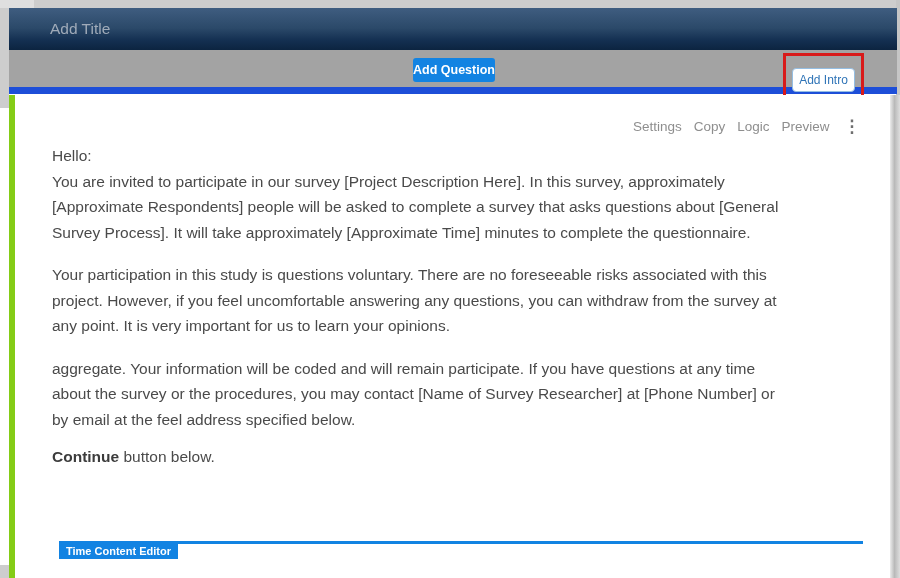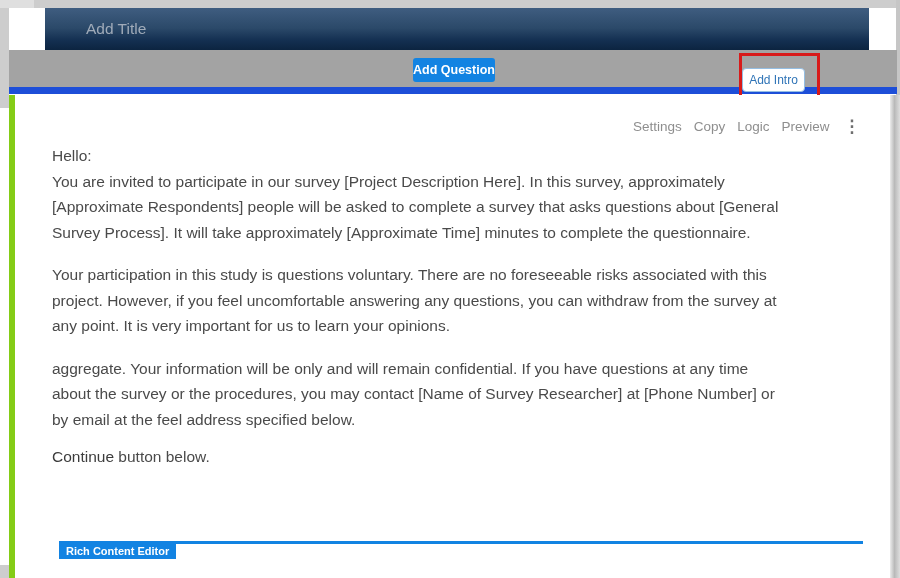--- a/index.html
+++ b/index.html
@@ -10,55 +10,55 @@
   
   #bg-top     { left:0; top:0; width:900px; height:8px; background:#cdcdcd; }
   #bg-top-tab { left:0; top:0; width:34px; height:8px; background:#dfdfdf; }
   #bg-left    { left:0; top:8px; width:9px; height:100px; background:#cdcdcd; }
   #bg-left-bottom { left:0; top:565px; width:9px; height:13px; background:#cdcdcd; }
   #bg-right-top { left:896px; top:0; width:4px; height:95px; background:#c6c6c6; }
   #bg-right   { left:890px; top:95px; width:10px; height:483px;
                 background:linear-gradient(to right,#ececec,#b9b9b9 45%,#dedede); }
 
   
-  #titlebar { left:9px; top:8px; width:824px; height:42px;
+  #titlebar { left:9px; top:8px; width:888px; height:42px;
               background:linear-gradient(180deg,#3f5d80 0%,#2b4969 45%,#1733533 70%,#102b4a 78%,#0d2540 100%);
-              background:linear-gradient(180deg,#3f5d80 0%,#2b4969 48%,#143052 76%,#0c2440 100%);margin-left:36px; }
+              background:linear-gradient(180deg,#3f5d80 0%,#2b4969 48%,#143052 76%,#0c2440 100%); }
   #titlebar .title { position:absolute; left:41px; top:0; line-height:42px;
                      font-size:15.5px; color:#a0abb9; }
 
   
   #toolbar { left:9px; top:50px; width:888px; height:44px; background:#a3a3a3;
              border-bottom:7px solid #1d4ed8; }
   #add-question { position:absolute; left:404px; top:8px; width:82px; height:24px;
                   background:#1283e2; color:#ffffff; font-size:12.5px; font-weight:bold;
                   border:none; border-radius:3px; cursor:pointer; }
-  #red-box { position:absolute; left:730px; top:3px; width:81px; height:54px;
-             border:3px solid #d81a1a; display:flex; align-items:center; }
+  #red-box { position:absolute; left:774px; top:3px; width:81px; height:54px;
+             border:3px solid #d81a1a; display:flex; align-items:center; justify-content:center; }
   #add-intro { width:63px; height:24px; background:#ffffff; color:#2f74b7;
                font-size:12px; border:1px solid #95bee2; border-radius:4px; cursor:pointer; }
 
   
   #card { left:9px; top:95px; width:881px; height:483px; background:#ffffff;
           border-left:6px solid #84cc16; }
 
   
   #block-menu { position:absolute; left:618px; top:24px; display:flex; gap:12px;
                 align-items:center; font-size:13.5px; color:#8e8e8e; }
   #block-menu .menu-link { cursor:pointer; }
   #kebab { font-size:17px; font-weight:bold; color:#6f6f6f; line-height:14px;
            letter-spacing:0; padding:0 2px; cursor:pointer; }
 
   
   #intro-text { position:absolute; left:37px; top:48px; width:815px;
                 font-size:15.5px; line-height:25.5px; color:#4a4a4a; }
   .para { margin-bottom:17px; }
   .para.tight { margin-bottom:12px; }
   .line { white-space:nowrap; }
-  .bold { font-weight:normal; color:#3c3c3c; }
+  .bold { font-weight:bold; color:#3c3c3c; }
 
   
   #editor-line { position:absolute; left:44px; top:446px; width:804px; height:3px;
                  background:#1283e2; }
   #editor-tab { position:absolute; left:44px; top:449px; height:15px;
                 background:#1283e2; color:#ffffff; font-size:11px; font-weight:bold;
                 line-height:15px; padding:0 7px; }
 </style>
 </head>
 <body>
@@ -97,24 +97,24 @@
       <div class="line">You are invited to participate in our survey [Project Description Here]. In this survey, approximately</div>
       <div class="line">[Approximate Respondents] people will be asked to complete a survey that asks questions about [General</div>
       <div class="line">Survey Process]. It will take approximately [Approximate Time] minutes to complete the questionnaire.</div>
     </div>
     <div class="para">
       <div class="line">Your participation in this study is questions voluntary. There are no foreseeable risks associated with this</div>
       <div class="line">project. However, if you feel uncomfortable answering any questions, you can withdraw from the survey at</div>
       <div class="line">any point. It is very important for us to learn your opinions.</div>
     </div>
     <div class="para tight">
-      <div class="line">aggregate. Your information will be only and will remain confidential. If you have questions at any time</div>
+      <div class="line">aggregate. Your information will be coded and will remain participate. If you have questions at any time</div>
       <div class="line">about the survey or the procedures, you may contact [Name of Survey Researcher] at [Phone Number] or</div>
       <div class="line">by email at the feel address specified below.</div>
     </div>
     <div class="para">
       <div class="line"><span class="bold">Continue</span><span> button below.</span></div>
     </div>
   </div>
 
   <div id="editor-line"></div>
-  <div id="editor-tab">Rich Content Editor</div>
+  <div id="editor-tab">Time Content Editor</div>
 </div>
 
 </body></html>

